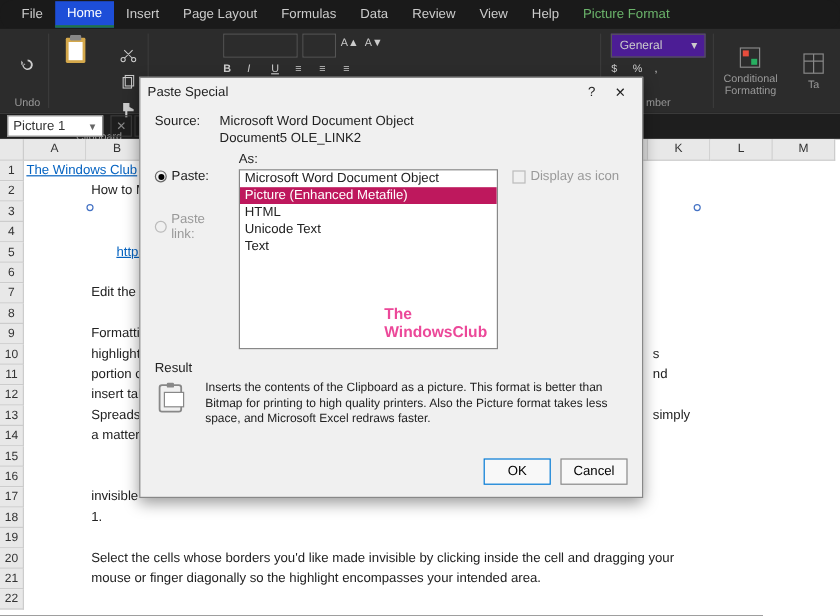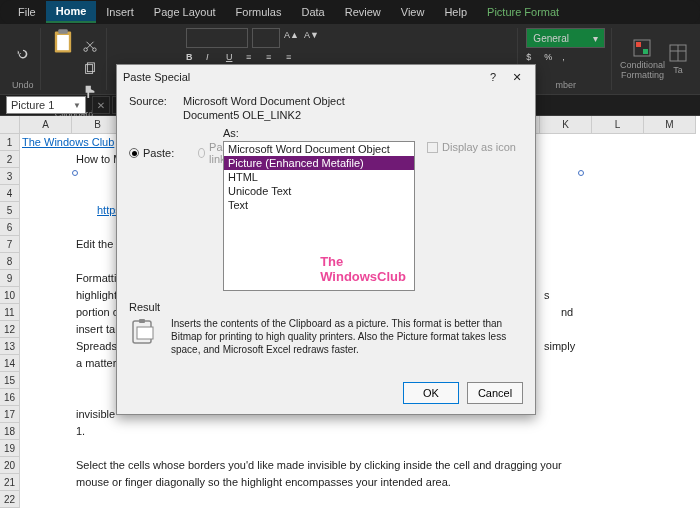--- a/index.html
+++ b/index.html
@@ -1,38 +1,38 @@
 <!DOCTYPE html>
 <html><head>
 <meta charset="utf-8">
 <style>
 * { box-sizing: border-box; margin: 0; padding: 0; font-family: "Segoe UI", Arial, sans-serif; }
 body { width: 700px; height: 513px; background: #1a1a1a; overflow: hidden; position: relative; font-size: 11px; }
 
 
 .ribbon-tabs { display: flex; background: #1a1a1a; height: 24px; align-items: center; padding-left: 8px; gap: 0; border-radius: 11px; }
 .ribbon-tab { color: #ccc; padding: 4px 10px; cursor: pointer; font-size: 11px; }
-.ribbon-tab.active { background: #0c4a6e; color: #fff; font-weight: 700; border-bottom: 2px solid #217346; }
+.ribbon-tab.active { background: #1d4ed8; color: #fff; font-weight: 400; border-bottom: 2px solid #217346; }
 .ribbon-tab.format { color: #6bb36b; }
 
 
 .ribbon { background: #2c2c2c; height: 70px; display: flex; align-items: flex-start; padding: 4px 6px; gap: 2px; color: #ccc; }
 .rgroup { display: flex; flex-direction: column; align-items: center; height: 100%; padding: 0 6px; border-right: 1px solid #3a3a3a; }
 .rgroup-label { font-size: 9px; color: #999; margin-top: auto; }
-.rgroup-body { display: flex; align-items: center; gap: 3px; flex: 1; }
+.rgroup-body { display: flex; align-items: center; gap: 20px; flex: 1; }
 .icon-btn { width: 20px; height: 20px; display: flex; align-items: center; justify-content: center; color: #ccc; }
 .icon-btn svg { width: 14px; height: 14px; fill: currentColor; }
 .paste-btn { display: flex; flex-direction: column; align-items: center; gap: 2px; }
 .paste-btn .clip-icon { width: 28px; height: 28px; }
 .paste-lbl { font-size: 10px; margin-top: 40px; }
 .font-box { display: flex; border: 1px solid #555; height: 20px; }
 .font-box input { background: #2c2c2c; border: none; color: #ccc; font-size: 10px; padding: 0 4px; width: 60px; }
 .font-size { width: 26px !important; }
 .small-btn { width: 16px; height: 16px; font-size: 9px; color: #ccc; }
-.num-fmt { border: 1px solid #555; background: #15803d; color: #ccc; height: 20px; padding: 0 6px; display: flex; align-items: center; gap: 24px; font-size: 10px; }
+.num-fmt { border: 1px solid #555; background: #4c1d95; color: #ccc; height: 20px; padding: 0 6px; display: flex; align-items: center; gap: 24px; font-size: 10px; }
 .cond-fmt { display: flex; flex-direction: column; align-items: center; font-size: 9px; gap: 2px; color: #999; }
 
 
 .namebar { background: #1e1e1e; height: 22px; display: flex; align-items: center; border-top: 1px solid #3a3a3a; border-bottom: 1px solid #3a3a3a; }
 .namebox { background: #fff; color: #333; border: 1px solid #888; height: 18px; width: 80px; margin-left: 6px; padding: 0 4px; font-size: 11px; display: flex; align-items: center; justify-content: space-between; }
 .nbx-arrow { font-size: 8px; color: #666; }
 .fx-icons { display: flex; gap: 2px; margin-left: 6px; }
 .fx-icons span { width: 18px; height: 18px; display: flex; align-items: center; justify-content: center; color: #888; font-size: 10px; border: 1px solid #3a3a3a; }
 
 
@@ -50,31 +50,31 @@
 
 
 .dialog { position: absolute; top: 64px; left: 116px; width: 420px; background: #f0f0f0; border: 1px solid #888; box-shadow: 0 4px 12px rgba(0,0,0,0.4); font-size: 11px; color: #222; }
 .dlg-title { display: flex; align-items: center; height: 24px; padding: 0 6px; }
 .dlg-title-text { flex: 1; font-size: 11px; }
 .dlg-close, .dlg-help { width: 24px; height: 20px; display: flex; align-items: center; justify-content: center; cursor: pointer; }
 .dlg-body { padding: 6px 12px 10px; }
 .src-row { display: flex; gap: 6px; margin-bottom: 2px; }
 .src-lbl { width: 48px; }
 .as-row { display: flex; align-items: flex-start; gap: 8px; margin-top: 6px; }
-.radio-col { width: 62px; display: flex; flex-direction: row; gap: 24px; padding-top: 14px; }
+.radio-col { width: 62px; display: flex; flex-direction: column; gap: 24px; padding-top: 14px; }
 .radio-item { display: flex; align-items: center; gap: 4px; font-size: 11px; }
 .radio-item.disabled { color: #999; }
 .radio { width: 10px; height: 10px; border: 1px solid #666; border-radius: 50%; display: inline-flex; align-items: center; justify-content: center; }
 .radio.checked::after { content: ""; width: 5px; height: 5px; background: #000; border-radius: 50%; }
 .radio.disabled { border-color: #bbb; }
-.as-col { flex: 1; margin-left: 24px; }
+.as-col { flex: 1; }
 .as-lbl { font-size: 11px; margin-bottom: 2px; }
 .listbox { border: 1px solid #888; background: #fff; height: 150px; overflow-y: auto; position: relative; }
 .list-item { padding: 1px 4px; cursor: pointer; }
-.list-item.selected { background: #701a75; color: #fff; }
+.list-item.selected { background: #be185d; color: #fff; }
 .watermark { position: absolute; right: 8px; bottom: 6px; font-size: 13px; font-weight: 600; color: #ec4899; line-height: 1.1; }
 .icon-chk { display: flex; align-items: center; gap: 4px; color: #999; margin-top: 14px; margin-left: 4px; }
 .chk { width: 11px; height: 11px; border: 1px solid #bbb; }
 .result-sec { margin-top: 10px; }
 .result-lbl { font-size: 11px; margin-bottom: 4px; }
 .result-body { display: flex; gap: 10px; align-items: flex-start; }
 .result-icon { width: 32px; height: 32px; }
 .result-text { font-size: 10px; line-height: 1.3; flex: 1; }
 .dlg-btns { display: flex; justify-content: flex-end; gap: 8px; margin-top: 26px; }
 .dlg-btn { min-width: 56px; height: 22px; border: 1px solid #888; background: #f8f8f8; cursor: pointer; font-size: 11px; }
@@ -256,21 +256,21 @@
       <span class="cell-content" style="top:19px;left:56px;">How to M</span>
       <span class="cell-content link" style="top:70px;left:56px;padding-left:21px;">https://w</span>
       <span class="cell-content" style="top:104px;left:56px;">Edit the l</span>
       <span class="cell-content" style="top:138px;left:56px;">Formatti</span>
       <span class="cell-content" style="top:155px;left:56px;">highlight</span>
       <span class="cell-content" style="top:172px;left:56px;">portion o</span>
       <span class="cell-content" style="top:189px;left:56px;">insert tal</span>
       <span class="cell-content" style="top:206px;left:56px;">Spreads</span>
       <span class="cell-content" style="top:223px;left:56px;">a matter</span>
       <span class="cell-content" style="top:155px;left:524px;">s</span>
-      <span class="cell-content" style="top:172px;left:541px;">nd</span>
+      <span class="cell-content" style="top:172px;left:524px;">nd</span>
       <span class="cell-content" style="top:206px;left:524px;">simply</span>
       <span class="cell-content" style="top:274px;left:56px;">invisible</span>
       <span class="cell-content" style="top:291px;left:56px;">1.</span>
       <span class="cell-content" style="top:325px;left:56px;">Select the cells whose borders you'd like made invisible by clicking inside the cell and dragging your</span>
       <span class="cell-content" style="top:342px;left:56px;">mouse or finger diagonally so the highlight encompasses your intended area.</span>
       <div class="sel-handle" style="top:36px;left:52px;"></div>
       <div class="sel-handle" style="top:36px;left:558px;"></div>
     </div>
   </div>
 </div>

